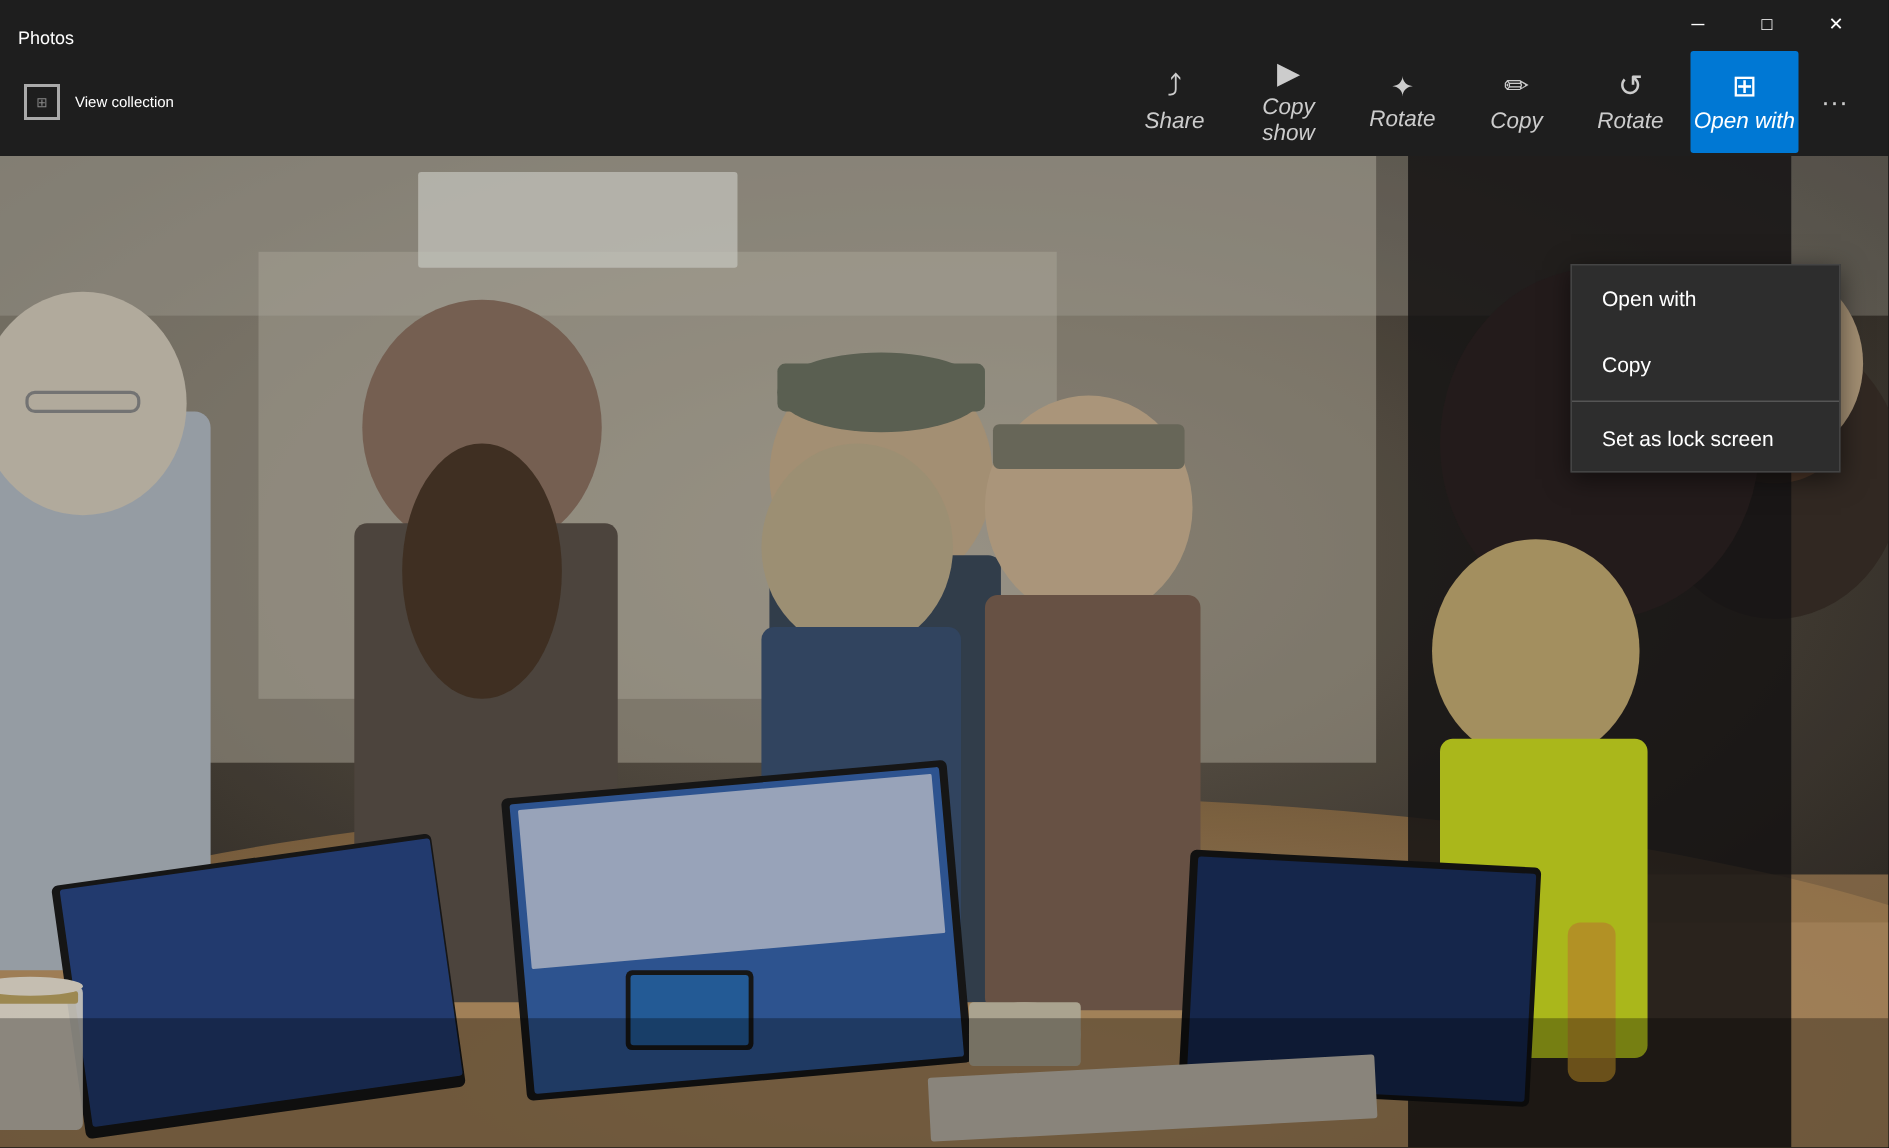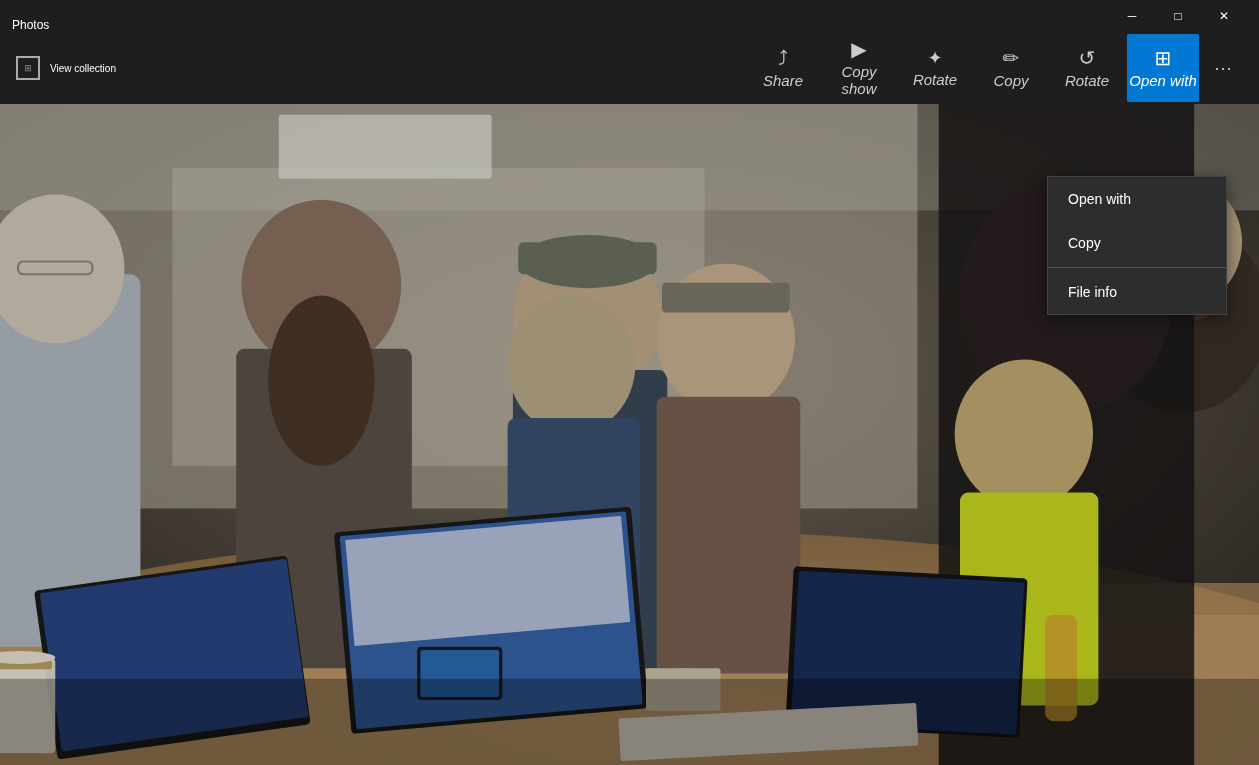--- a/index.html
+++ b/index.html
@@ -328,16 +328,16 @@
 
   <div class="dropdown-menu">
     <button class="dropdown-item">
       <span>Open with</span>
     </button>
     <button class="dropdown-item">
       <span>Copy</span>
     </button>
     <div class="dropdown-divider"></div>
     <button class="dropdown-item">
-      <span>File info</span>
+      <span>Set as lock screen</span>
     </button>
   </div>
 </div>
 
 </body></html>

